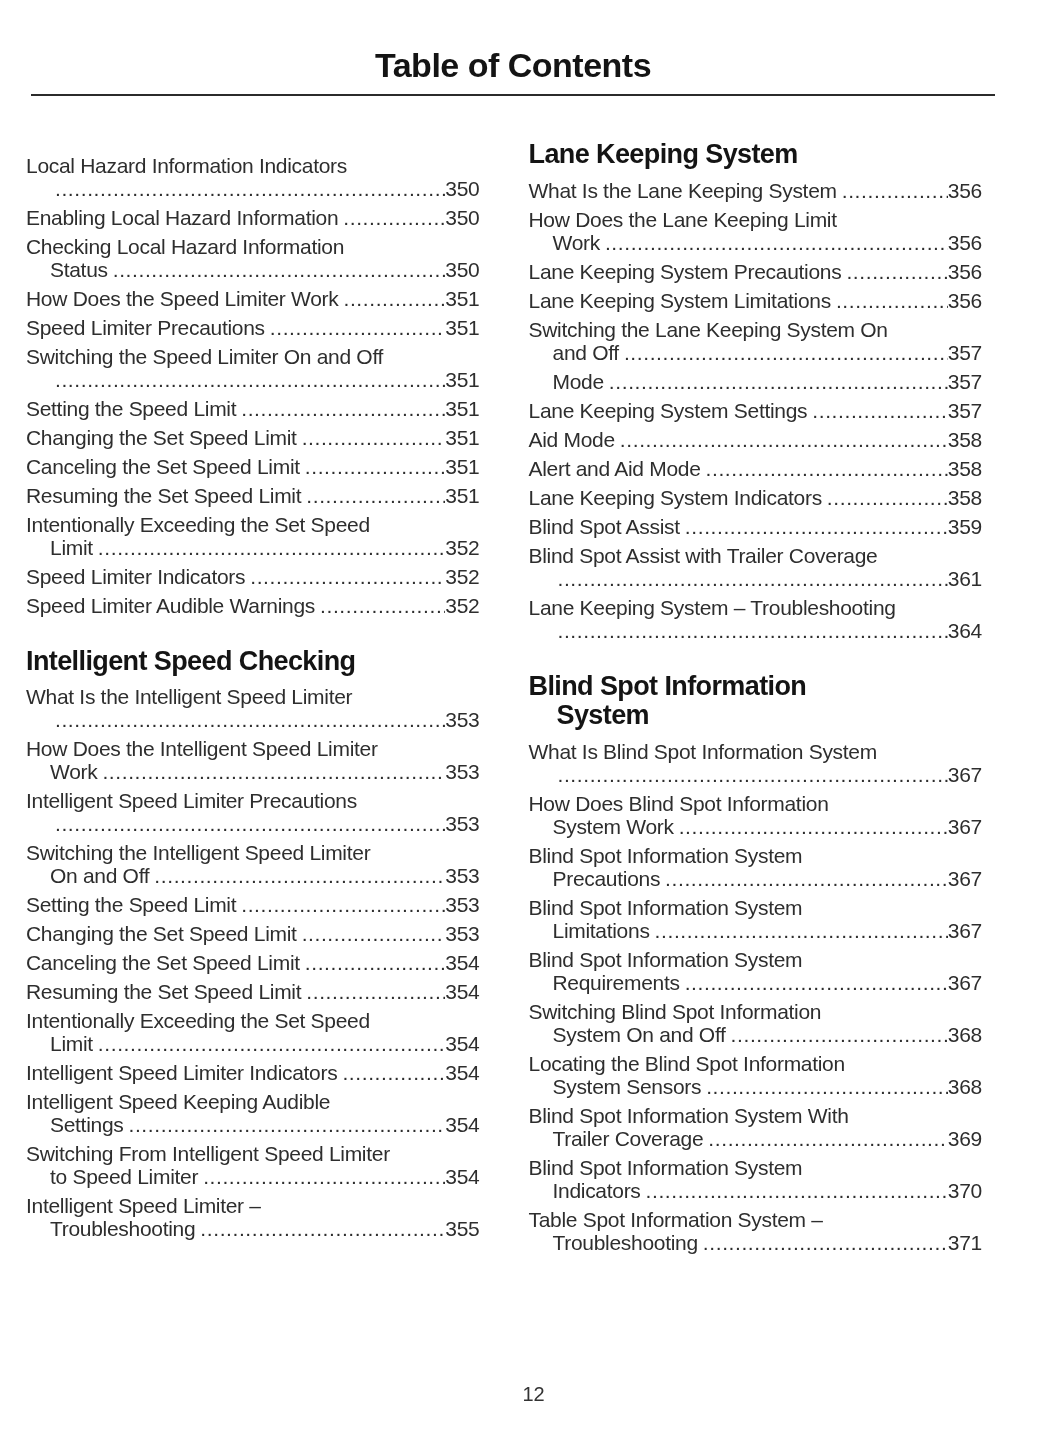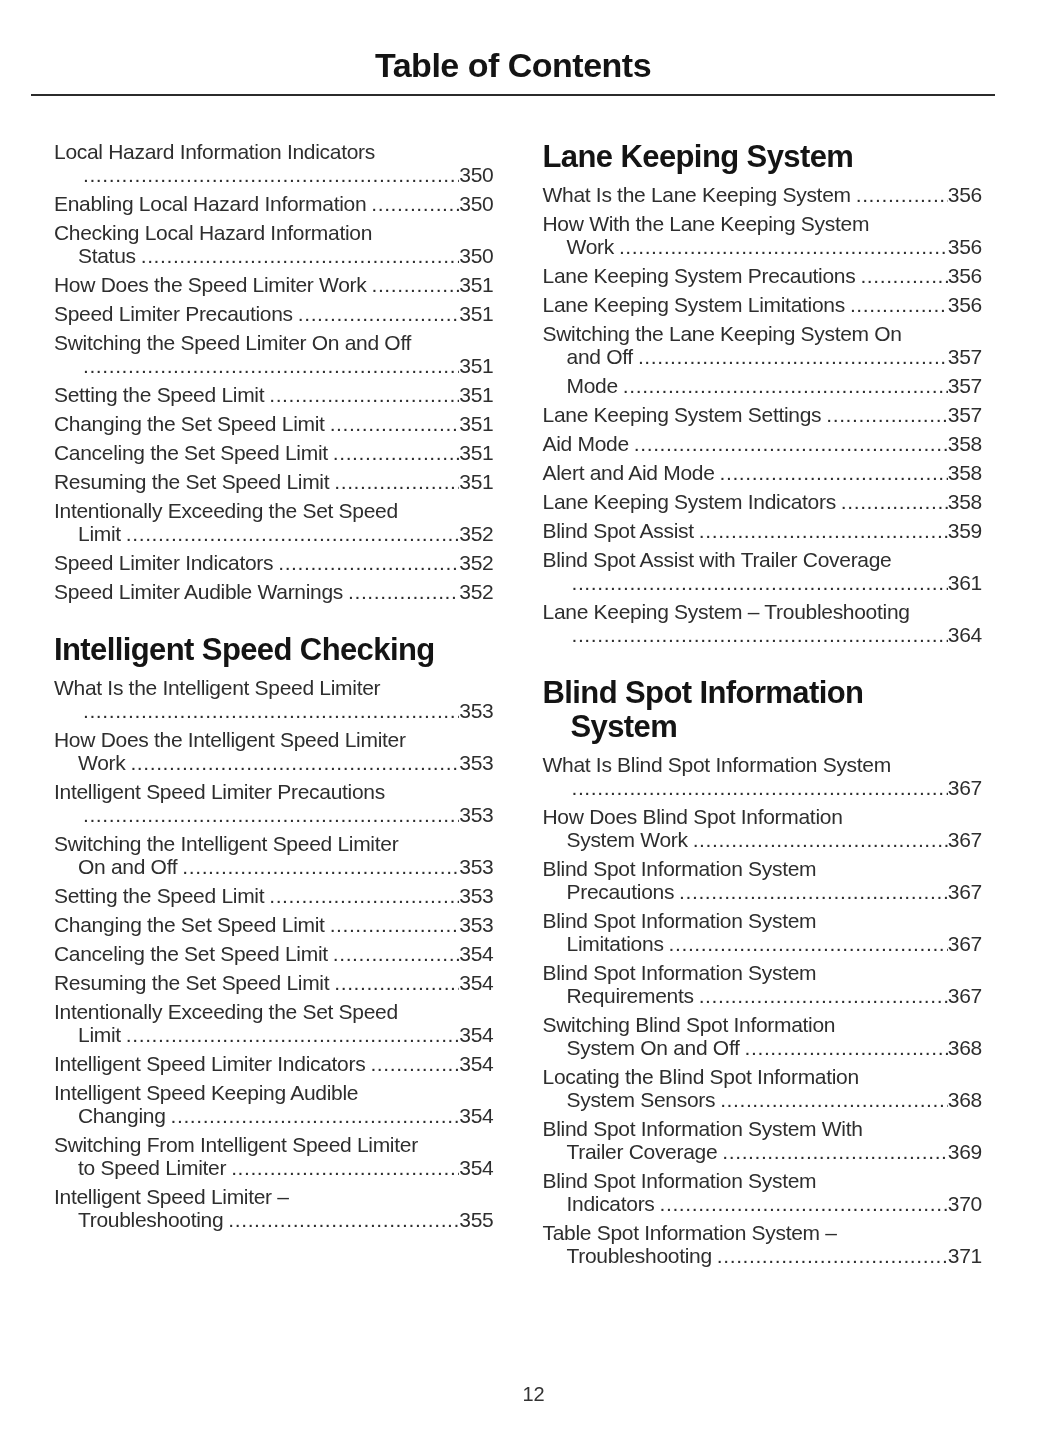--- a/index.html
+++ b/index.html
@@ -23,27 +23,28 @@
     color: #141414;
   }
   hr.title-rule {
     margin: 9px 0 0 0;
     border: none;
     border-top: 2px solid #2b2b2b;
   }
   .columns {
     display: flex;
     gap: 49px;
-    padding: 44px 73px 0 54px;
+    padding: 44px 73px 0 26px;
     box-sizing: border-box;
+    align-items: center;
   }
   .toc-column { flex: 1; min-width: 0; }
   .section-heading {
     margin: 30px 0 9px 0;
-    font-size: 31px;
+    font-size: 27px;
     font-weight: bold;
     letter-spacing: -0.6px;
     color: #141414;
     line-height: 1.1;
     white-space: pre-line;
     padding-left: 28px;
     text-indent: -28px;
   }
   .toc-column > .toc-section:first-child > .section-heading { margin-top: 0; }
   .toc-entry {
@@ -295,21 +296,21 @@
       <span class="dots"></span>
       <span class="pg">354</span>
     </div>
   </div>
             <div class="toc-entry">
     <div class="line first">
       <span class="txt">Intelligent Speed Keeping Audible</span>
 
     </div>
   <div class="line cont">
-                <span class="txt">Changing</span>
+                <span class="txt">Settings</span>
                 <span class="dots"></span>
                 <span class="pg">354</span>
               </div>
             </div>
             <div class="toc-entry">
     <div class="line first">
       <span class="txt">Switching From Intelligent Speed Limiter</span>
 
     </div>
   <div class="line cont">
@@ -338,21 +339,21 @@
     <div class="entries">
             <div class="toc-entry">
     <div class="line first">
       <span class="txt">What Is the Lane Keeping System</span>
       <span class="dots"></span>
       <span class="pg">356</span>
     </div>
   </div>
             <div class="toc-entry">
     <div class="line first">
-      <span class="txt">How With the Lane Keeping System</span>
+      <span class="txt">How Does the Lane Keeping Limit</span>
 
     </div>
   <div class="line cont">
                 <span class="txt">Work</span>
                 <span class="dots"></span>
                 <span class="pg">356</span>
               </div>
             </div>
             <div class="toc-entry">
     <div class="line first">

